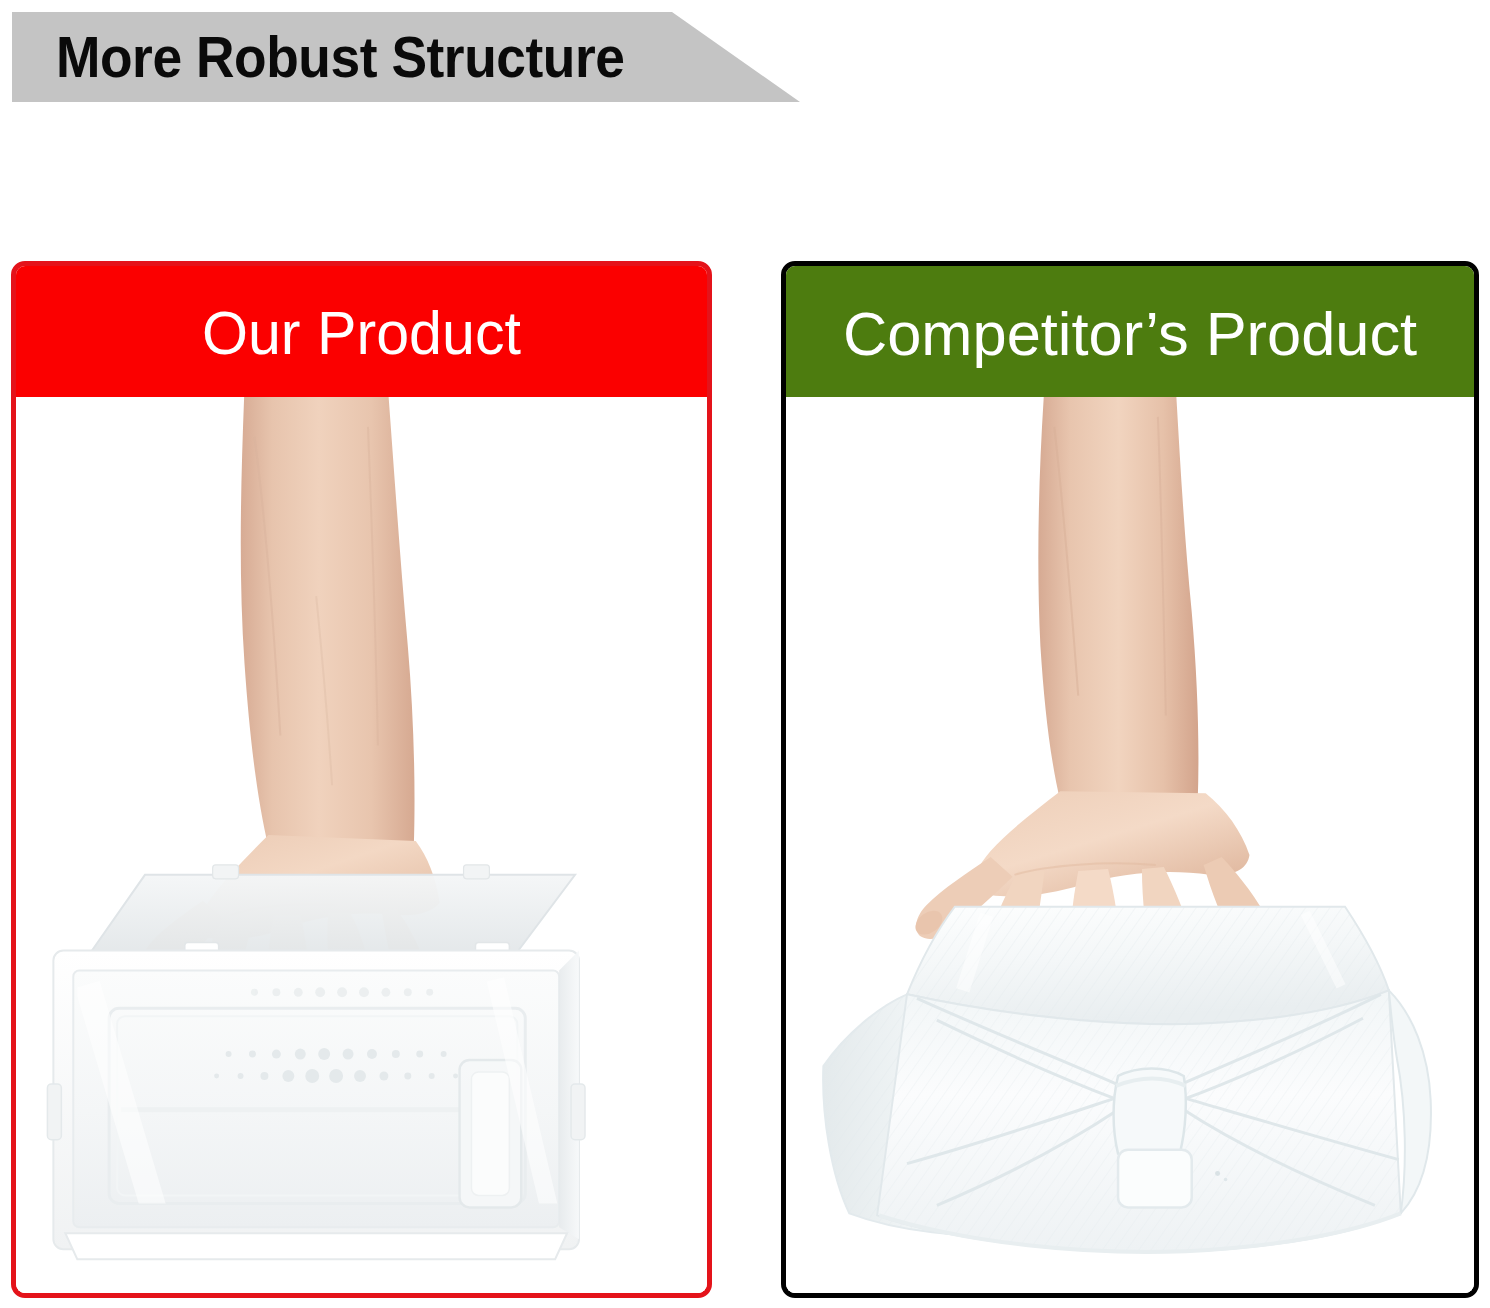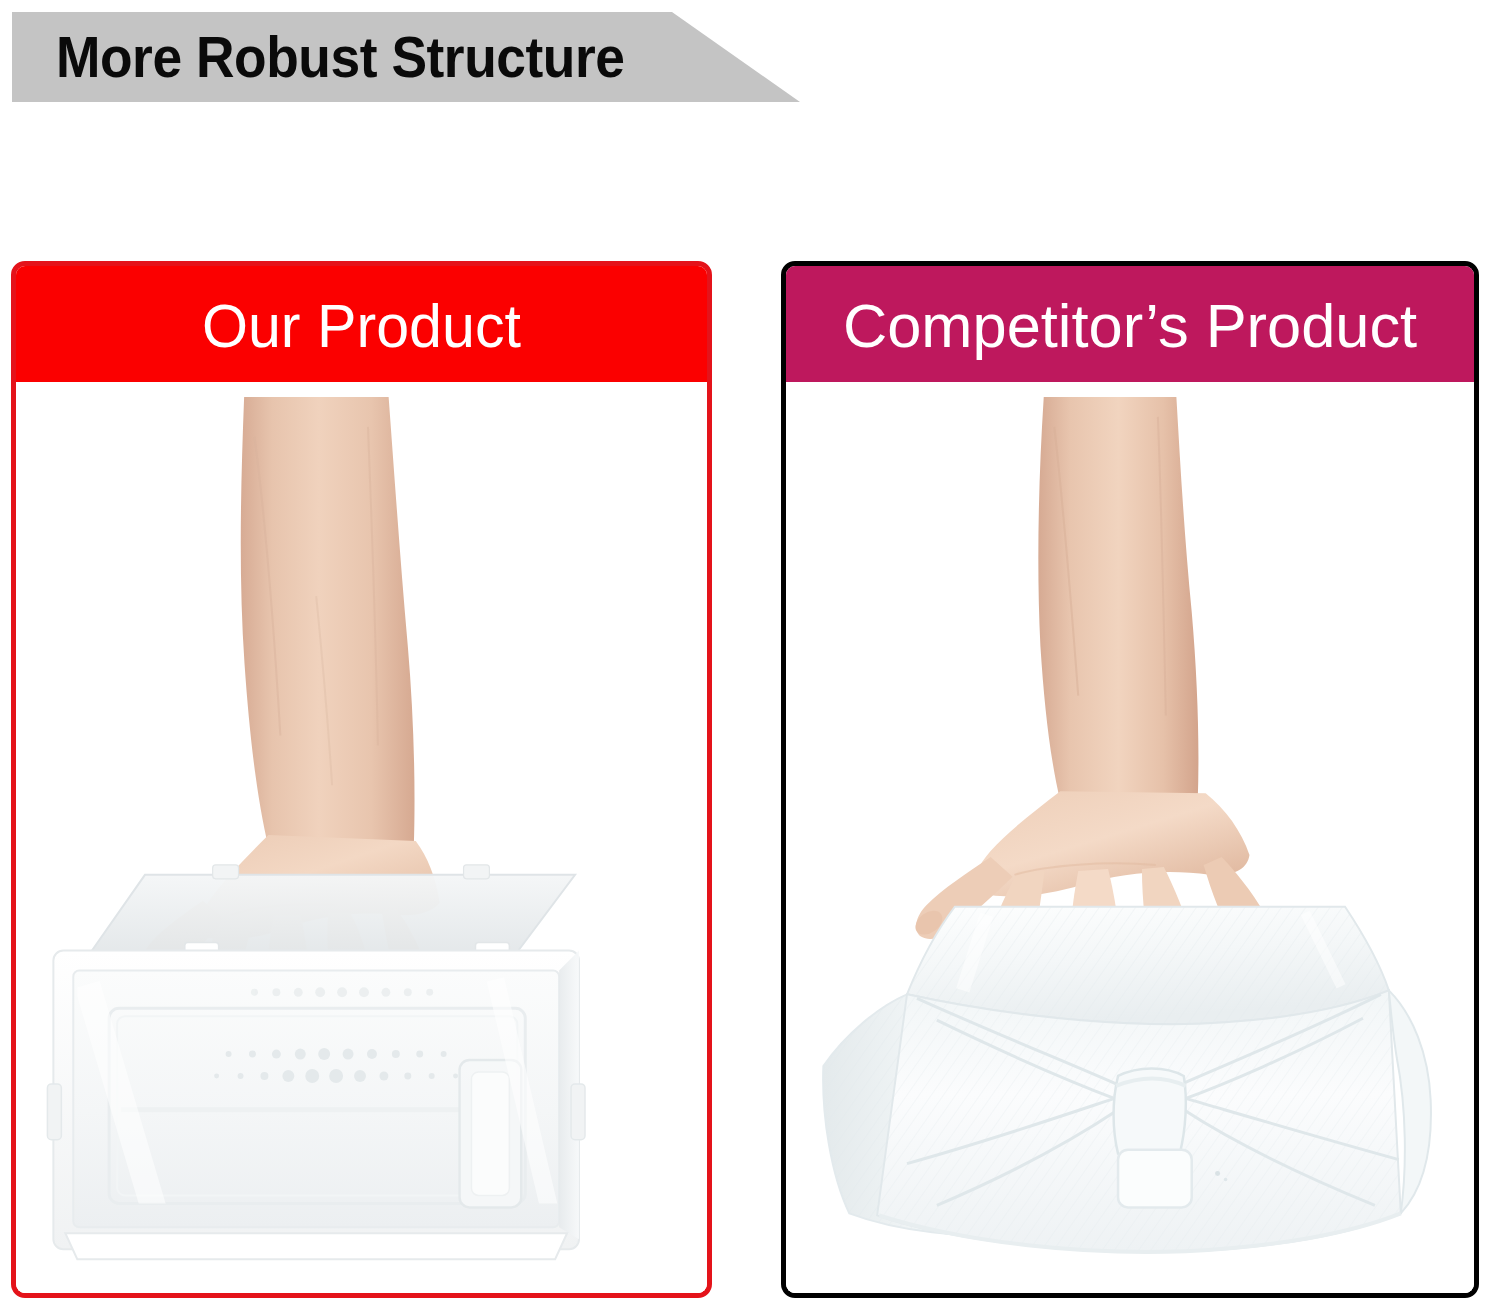--- a/index.html
+++ b/index.html
@@ -64,27 +64,27 @@
     left: 781px;
     width: 698px;
     border: 5px solid #000000;
   }
 
   .panel-header {
     position: absolute;
     left: 0;
     top: 0;
     right: 0;
-    height: 116px;
+    height: 131px;
     display: flex;
     align-items: center;
     justify-content: center;
   }
   #header-ours { background: #fb0000; }
-  #header-competitor { background: #be185d; }
+  #header-competitor { background: #4d7c0f; }
 
   .panel-header-label {
     color: #ffffff;
     font-size: 61px;
     font-weight: normal;
     line-height: 1;
     white-space: nowrap;
     letter-spacing: 0px;
     margin-top: 4px;
   }

